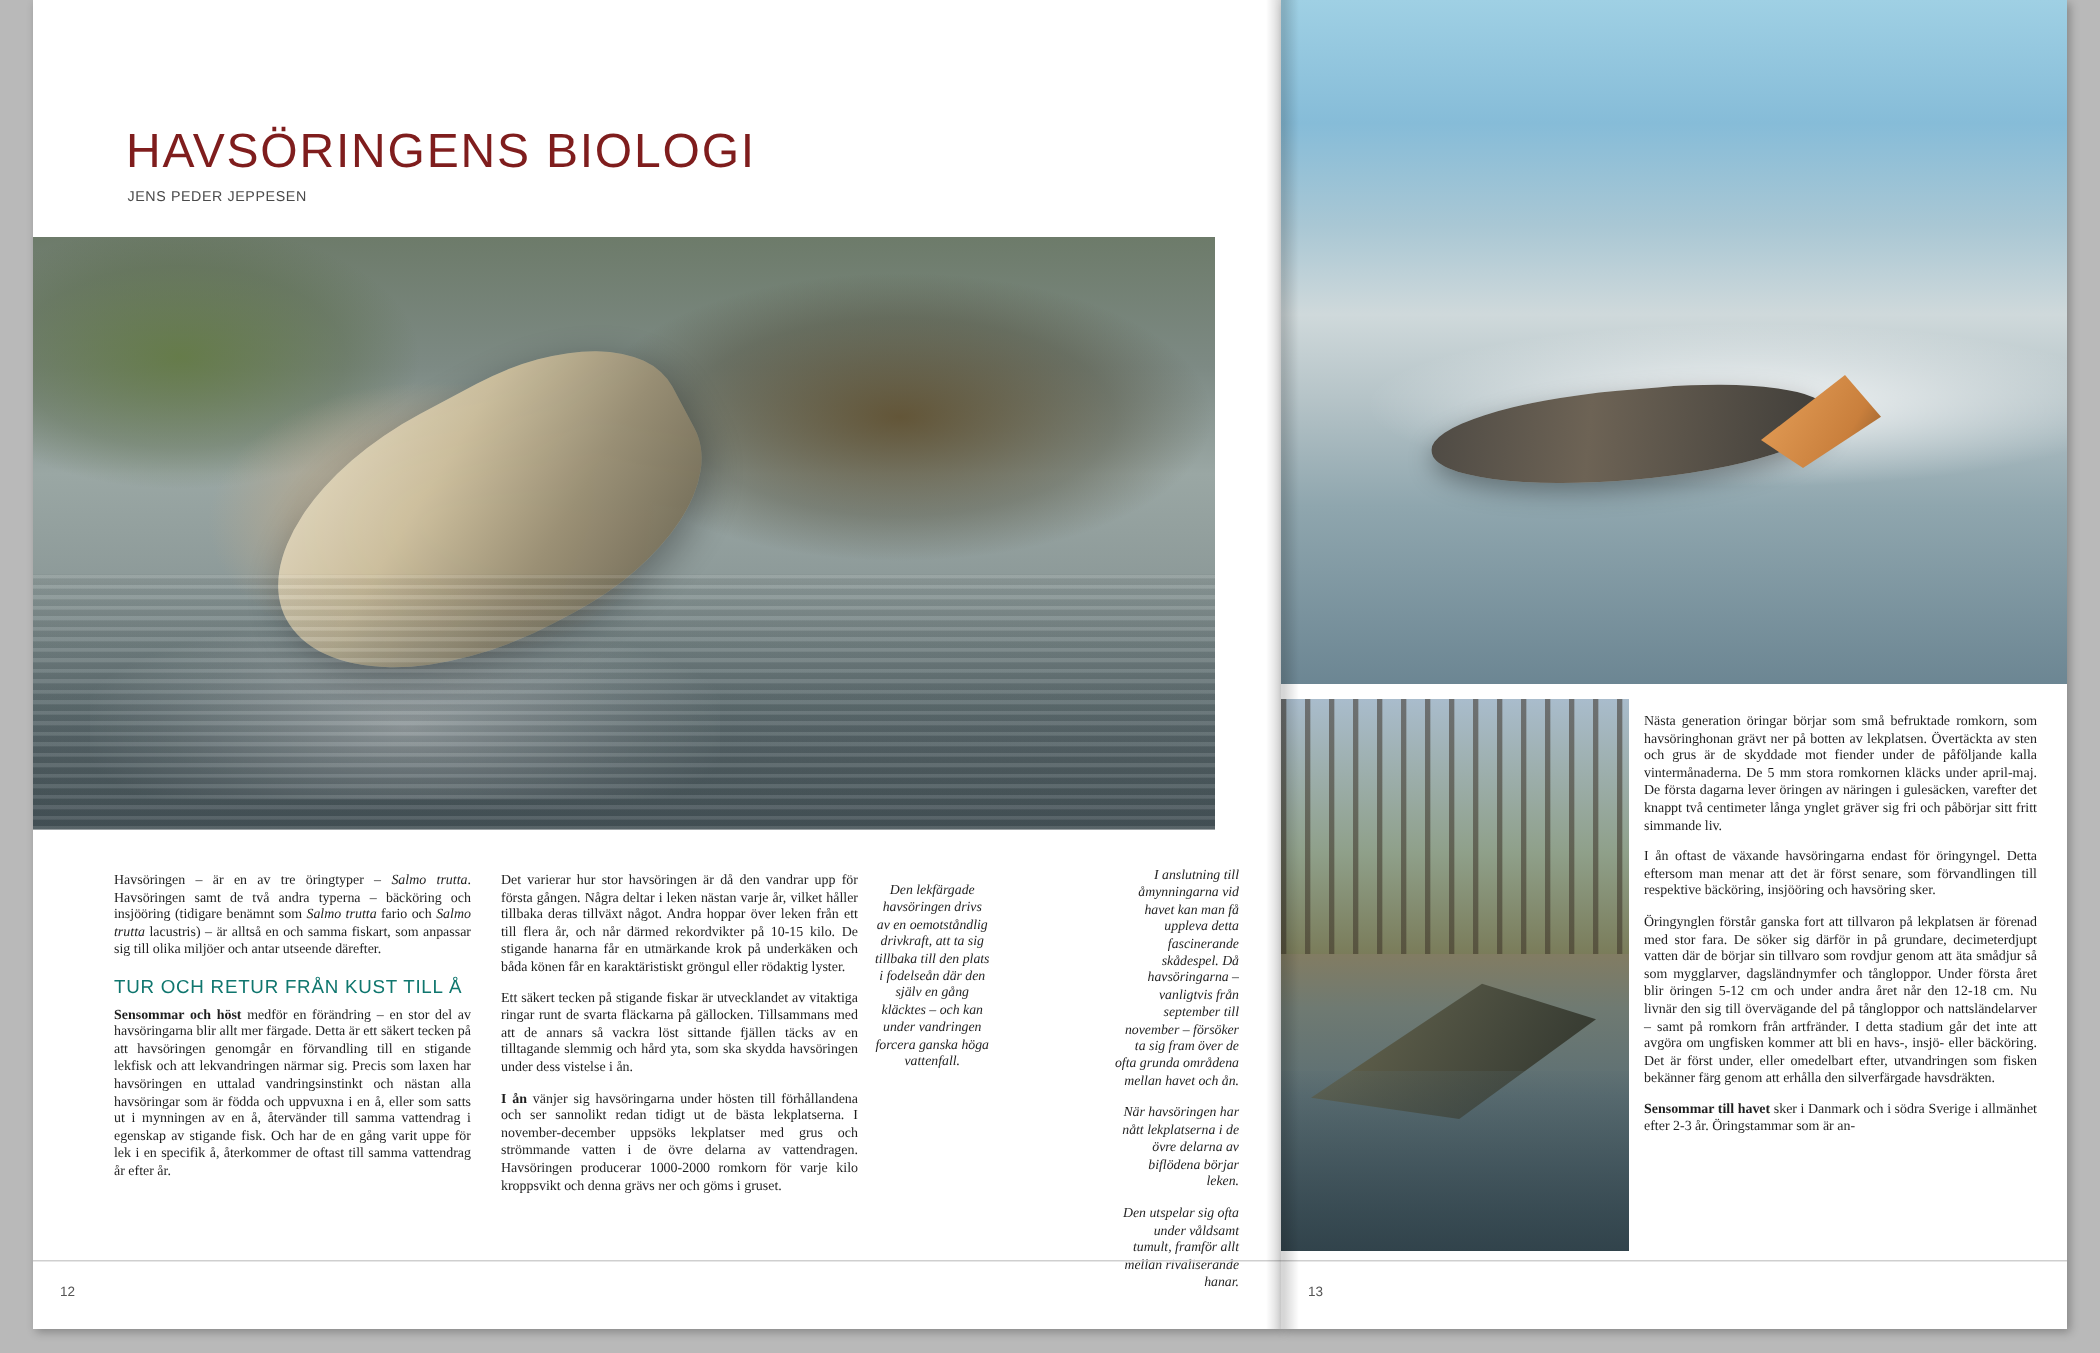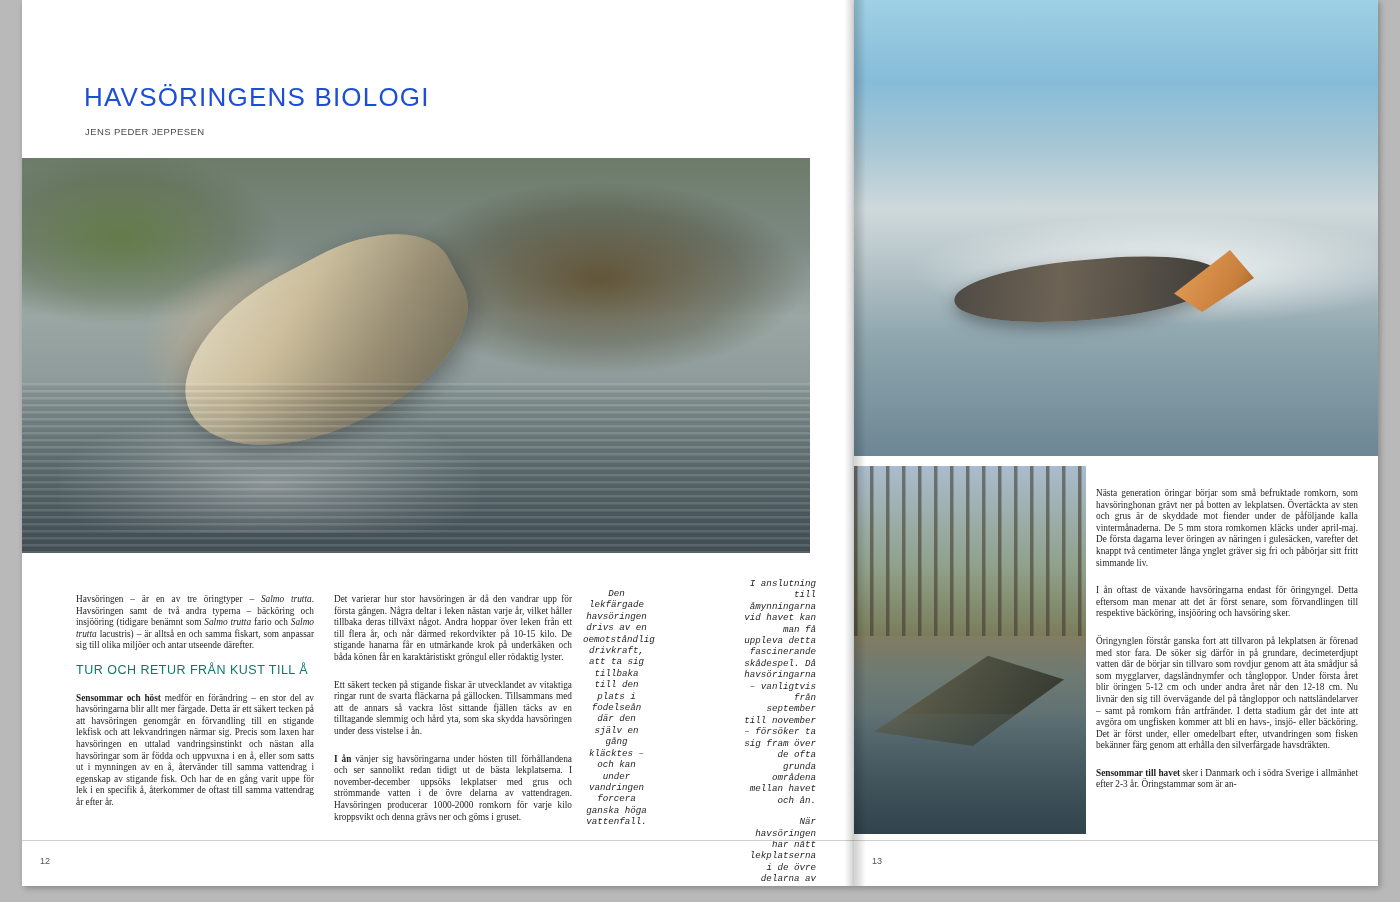--- a/index.html
+++ b/index.html
@@ -38,23 +38,23 @@
     background: linear-gradient(to right, rgba(0,0,0,0.00) 0%, rgba(0,0,0,0.16) 45%, rgba(0,0,0,0.16) 55%, rgba(0,0,0,0.00) 100%);
     pointer-events: none;
   }
 
   
   .headline {
     position: absolute;
     left: 62px;
     top: 82px;
     font-family: "Liberation Sans", sans-serif;
-    font-size: 26px;
+    font-size: 32px;
     letter-spacing: 1.2px;
-    color: #1d4ed8;
+    color: #7f1d1d;
     font-weight: 300;
   }
   .byline {
     position: absolute;
     left: 63px;
     top: 126px;
     font-family: "Liberation Sans", sans-serif;
     font-size: 9.5px;
     letter-spacing: .4px;
     color: #4a4a4a;
@@ -140,21 +140,21 @@
 
   
   .col {
     position: absolute;
     font-size: 9.3px;
     line-height: 11.6px;
     color: #1e1e1e;
     text-align: justify;
     hyphens: auto;
   }
-  .col p { margin: 16px 0 9px 0; }
+  .col p { margin: 4px 0 9px 0; }
   .col p:last-child { margin-bottom: 0; }
 
   .subhead {
     font-family: "Liberation Sans", sans-serif;
     font-size: 12.5px;
     letter-spacing: .5px;
     color: #0f766e;
     margin: 13px 0 7px 0;
     font-weight: 400;
   }
@@ -166,21 +166,21 @@
   .col-l2 { left: 334px; top: 578px; width: 238px; }
 
   
   .col-italic {
     position: absolute;
     font-size: 9.2px;
     line-height: 11.4px;
     font-style: italic;
     color: #1e1e1e;
   }
-  .col-italic p { margin: 0 18px 10px 0; font-family: Liberation Mono, monospace; }
+  .col-italic p { margin: 0 8px 10px 0; }
   .quote-left  { left: 583px; top: 588px; width: 85px; text-align: center; }
   .quote-right { left: 742px; top: 578px; width: 92px; text-align: right; }
 
   
   .col-r1 { left: 1096px; top: 472px; width: 262px; }
 
   
   .folio {
     position: absolute;
     font-family: "Liberation Sans", sans-serif;

